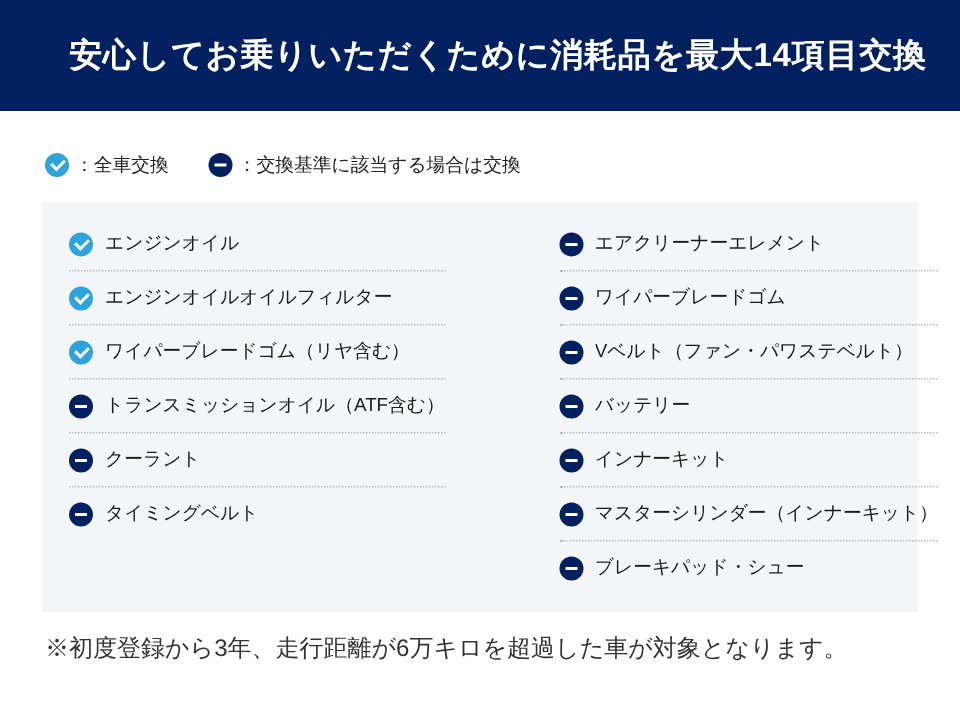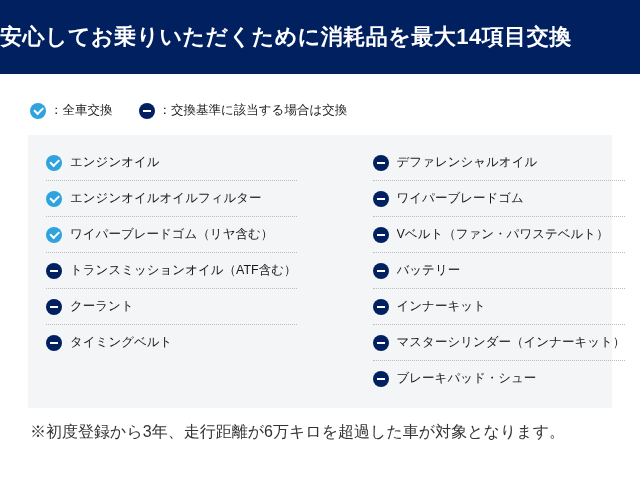--- a/index.html
+++ b/index.html
@@ -19,40 +19,41 @@
     height: 480px;
     box-sizing: border-box;
     background: #ffffff;
     overflow: hidden;
   }
   .banner {
     height: 74px;
     background: #012060;
     display: flex;
     align-items: center;
-    justify-content: flex-start;
+    justify-content: center;
+    padding-left: 24px;
   }
   .banner-title {
     color: #ffffff;
     font-size: 22px;
     font-weight: bold;
     letter-spacing: 0.5px;
     text-align: center;
     line-height: 1.2;
   }
   .legend {
     display: flex;
     align-items: center;
     padding: 28px 0 16px 30px;
     font-size: 12.5px;
     color: #222222;
   }
   .legend-item {
     display: flex;
-    align-items: flex-end;
+    align-items: flex-start;
     margin-right: 26px;
   }
   .legend-label {
     margin-left: 4px;
     white-space: nowrap;
   }
   .badge {
     width: 16px;
     height: 16px;
     border-radius: 50%;
@@ -174,21 +175,21 @@
       </div>
       <div class="row">
         <span class="badge badge-minus"></span>
         <span class="row-label">タイミングベルト</span>
       </div>
     </div>
 
     <div class="col right">
       <div class="row">
         <span class="badge badge-minus"></span>
-        <span class="row-label">デファレンシャルオイル</span>
+        <span class="row-label">エアクリーナーエレメント</span>
       </div>
       <div class="row">
         <span class="badge badge-minus"></span>
         <span class="row-label">ワイパーブレードゴム</span>
       </div>
       <div class="row">
         <span class="badge badge-minus"></span>
         <span class="row-label">Vベルト（ファン・パワステベルト）</span>
       </div>
       <div class="row">

